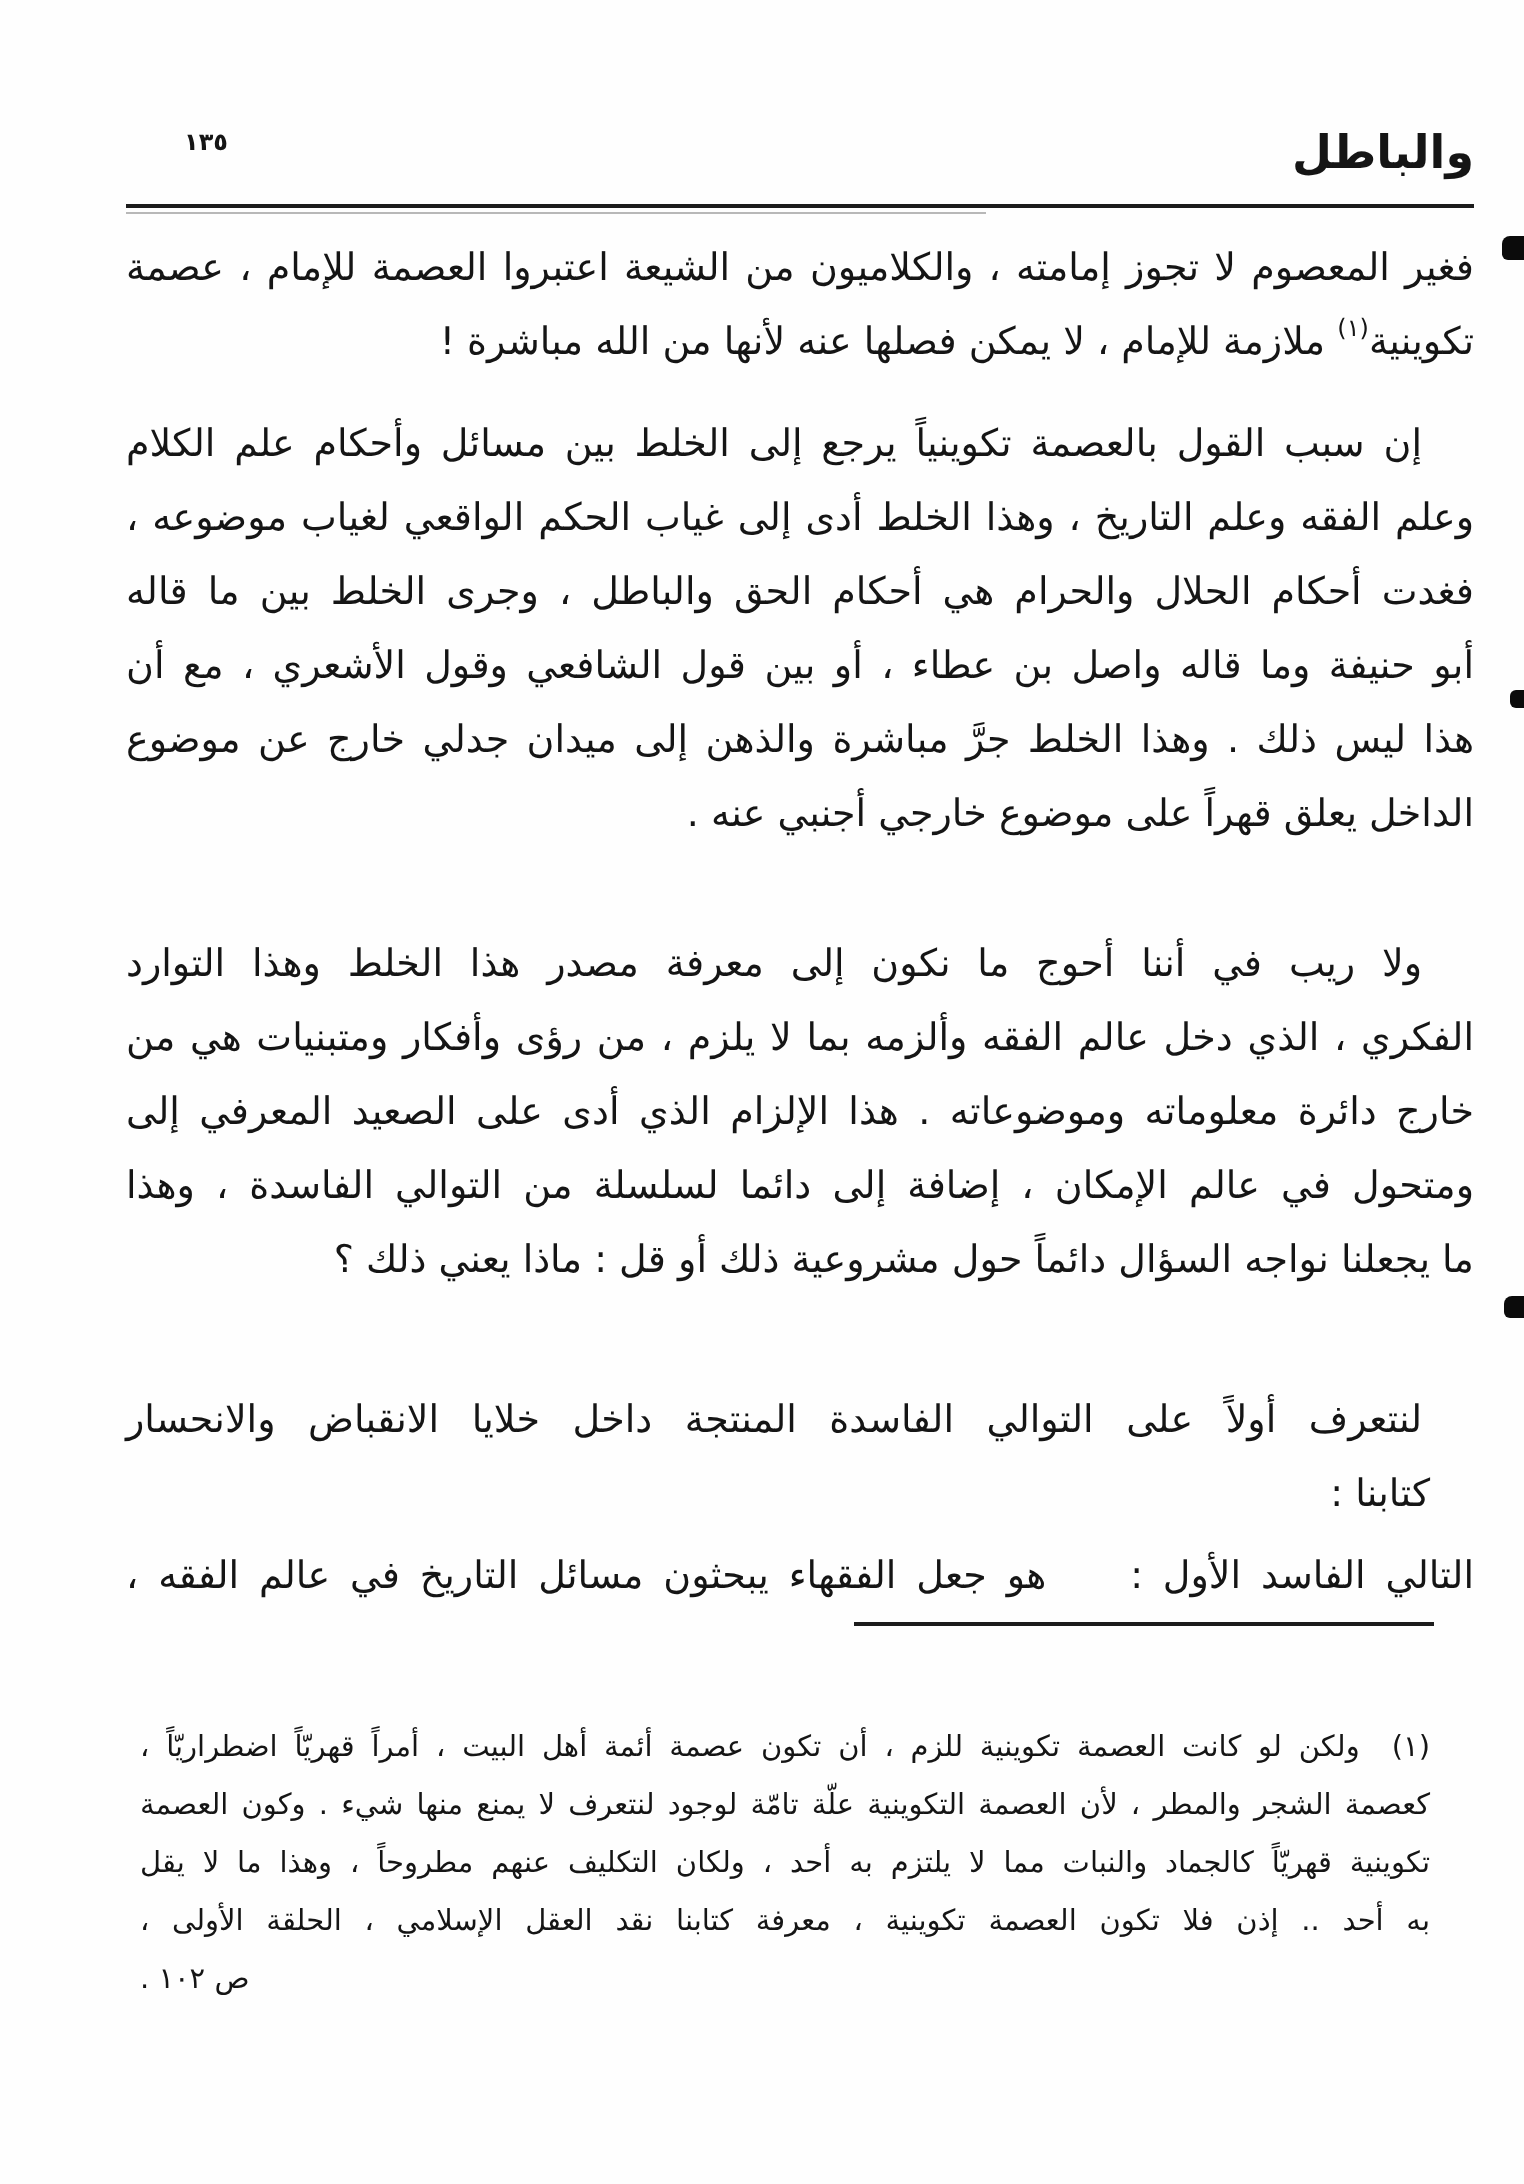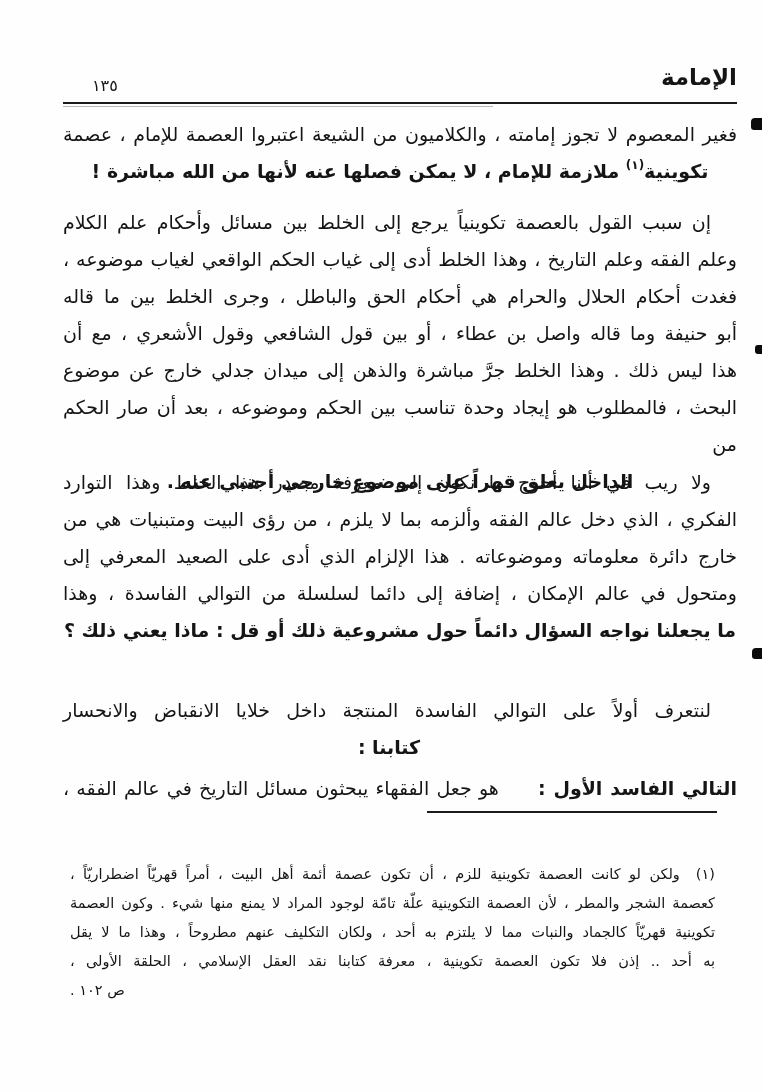--- a/index.html
+++ b/index.html
@@ -12,42 +12,42 @@
     overflow: hidden;
   }
   .page { position: absolute; inset: 0; background: #fefefe; }
 
   
   .hdr-title {
     position: absolute; top: 64px; right: 25px;
     direction: rtl; font-size: 23px; font-weight: bold; letter-spacing: 0;
   }
   .hdr-num {
-    position: absolute; top: 76px; left: 92px;
-    direction: rtl; font-size: 16px;
+    position: absolute; top: 64px; left: 92px;
+    direction: rtl; font-size: 12px; font-weight: bold;
   }
   .rule-main { position: absolute; top: 102px; left: 63px; width: 674px; height: 2px; background: #1c1c1c; }
   .rule-ghost { position: absolute; top: 106px; left: 63px; width: 430px; height: 1px; background: #b8b8b8; }
 
   
   .para {
     position: absolute; left: 63px; width: 674px;
     direction: rtl; font-size: 19px; line-height: 37px;
   }
   .line { text-align: justify; text-align-last: justify; }
-  .line.end { text-align: center; text-align-last: auto; font-weight: bold; }
+  .line.end { text-align: right; text-align-last: auto; }
   .line.indent { padding-right: 26px; }
   .line.indent2 { padding-right: 22px; }
   #p1 { top: 116px; }
   #p2 { top: 204px; }
   #p3 { top: 464px; }
   #p4 { top: 692px; }
   #p5 { top: 770px; }
   sup.fnref { font-size: 12px; line-height: 0; vertical-align: 9px; }
-  .lead { font-weight: bold; margin-left: 32px; }
+  .lead { font-weight: normal; margin-left: 32px; }
 
   
   .fn-rule { position: absolute; top: 811px; left: 427px; width: 290px; height: 2px; background: #1c1c1c; }
   .footnote {
     position: absolute; top: 860px; left: 70px; width: 645px;
     direction: rtl; font-size: 14.5px; line-height: 29px;
   }
   .footnote .line { text-align: justify; text-align-last: justify; }
   .footnote .fn-last { text-align: left; text-align-last: auto; }
   .fn-marker { margin-left: 16px; }
@@ -56,61 +56,60 @@
   .blob { position: absolute; background: #0b0b0b; }
   .blob.b1 { top: 118px; left: 751px; width: 11px; height: 12px; border-radius: 4px 0 0 3px; }
   .blob.b2 { top: 345px; left: 755px; width: 7px;  height: 9px;  border-radius: 3px 0 0 3px; }
   .blob.b3 { top: 648px; left: 752px; width: 10px; height: 11px; border-radius: 4px 0 0 3px; }
 </style>
 </head>
 <body>
 
 <div class="page">
 
-  <div class="hdr-title">الإمامة</div>
+  <div class="hdr-title">والباطل</div>
   <div class="hdr-num">١٣٥</div>
   <div class="rule-main"></div>
   <div class="rule-ghost"></div>
 
   <div class="para" id="p1">
     <div class="line">فغير المعصوم لا تجوز إمامته ، والكلاميون من الشيعة اعتبروا العصمة للإمام ، عصمة</div>
     <div class="line end"><span>تكوينية</span><sup class="fnref">(١)</sup><span> ملازمة للإمام ، لا يمكن فصلها عنه لأنها من الله مباشرة !</span></div>
   </div>
 
   <div class="para" id="p2">
     <div class="line indent">إن سبب القول بالعصمة تكوينياً يرجع إلى الخلط بين مسائل وأحكام علم الكلام</div>
     <div class="line">وعلم الفقه وعلم التاريخ ، وهذا الخلط أدى إلى غياب الحكم الواقعي لغياب موضوعه ،</div>
     <div class="line">فغدت أحكام الحلال والحرام هي أحكام الحق والباطل ، وجرى الخلط بين ما قاله</div>
     <div class="line">أبو حنيفة وما قاله واصل بن عطاء ، أو بين قول الشافعي وقول الأشعري ، مع أن</div>
     <div class="line">هذا ليس ذلك . وهذا الخلط جرَّ مباشرة والذهن إلى ميدان جدلي خارج عن موضوع</div>
-    <div class="line">البحث ، فالمطلوب هو إيجاد وحدة تناسب بين الحكم وموضوعه ، بعد أن صار الحكم من</div>
     <div class="line end">الداخل يعلق قهراً على موضوع خارجي أجنبي عنه .</div>
   </div>
 
   <div class="para" id="p3">
     <div class="line indent">ولا ريب في أننا أحوج ما نكون إلى معرفة مصدر هذا الخلط وهذا التوارد</div>
-    <div class="line">الفكري ، الذي دخل عالم الفقه وألزمه بما لا يلزم ، من رؤى البيت ومتبنيات هي من</div>
+    <div class="line">الفكري ، الذي دخل عالم الفقه وألزمه بما لا يلزم ، من رؤى وأفكار ومتبنيات هي من</div>
     <div class="line">خارج دائرة معلوماته وموضوعاته . هذا الإلزام الذي أدى على الصعيد المعرفي إلى</div>
     <div class="line">ومتحول في عالم الإمكان ، إضافة إلى دائما لسلسلة من التوالي الفاسدة ، وهذا</div>
     <div class="line end">ما يجعلنا نواجه السؤال دائماً حول مشروعية ذلك أو قل : ماذا يعني ذلك ؟</div>
   </div>
 
   <div class="para" id="p4">
     <div class="line indent">لنتعرف أولاً على التوالي الفاسدة المنتجة داخل خلايا الانقباض والانحسار</div>
     <div class="line end indent2">كتابنا :</div>
   </div>
 
   <div class="para" id="p5">
     <div class="line"><span class="lead">التالي الفاسد الأول :</span><span> هو جعل الفقهاء يبحثون مسائل التاريخ في عالم الفقه ،</span></div>
   </div>
 
   <div class="fn-rule"></div>
   <div class="footnote">
     <div class="line"><span class="fn-marker">(١)</span><span>ولكن لو كانت العصمة تكوينية للزم ، أن تكون عصمة أئمة أهل البيت ، أمراً قهريّاً اضطراريّاً ،</span></div>
-    <div class="line">كعصمة الشجر والمطر ، لأن العصمة التكوينية علّة تامّة لوجود المراد لا يمنع منها شيء . وكون العصمة</div>
+    <div class="line">كعصمة الشجر والمطر ، لأن العصمة التكوينية علّة تامّة لوجود لنتعرف لا يمنع منها شيء . وكون العصمة</div>
     <div class="line">تكوينية قهريّاً كالجماد والنبات مما لا يلتزم به أحد ، ولكان التكليف عنهم مطروحاً ، وهذا ما لا يقل</div>
     <div class="line">به أحد .. إذن فلا تكون العصمة تكوينية ، معرفة كتابنا نقد العقل الإسلامي ، الحلقة الأولى ،</div>
     <div class="line fn-last">ص ١٠٢ .</div>
   </div>
 
   <div class="blob b1"></div>
   <div class="blob b2"></div>
   <div class="blob b3"></div>
 
 </div>

